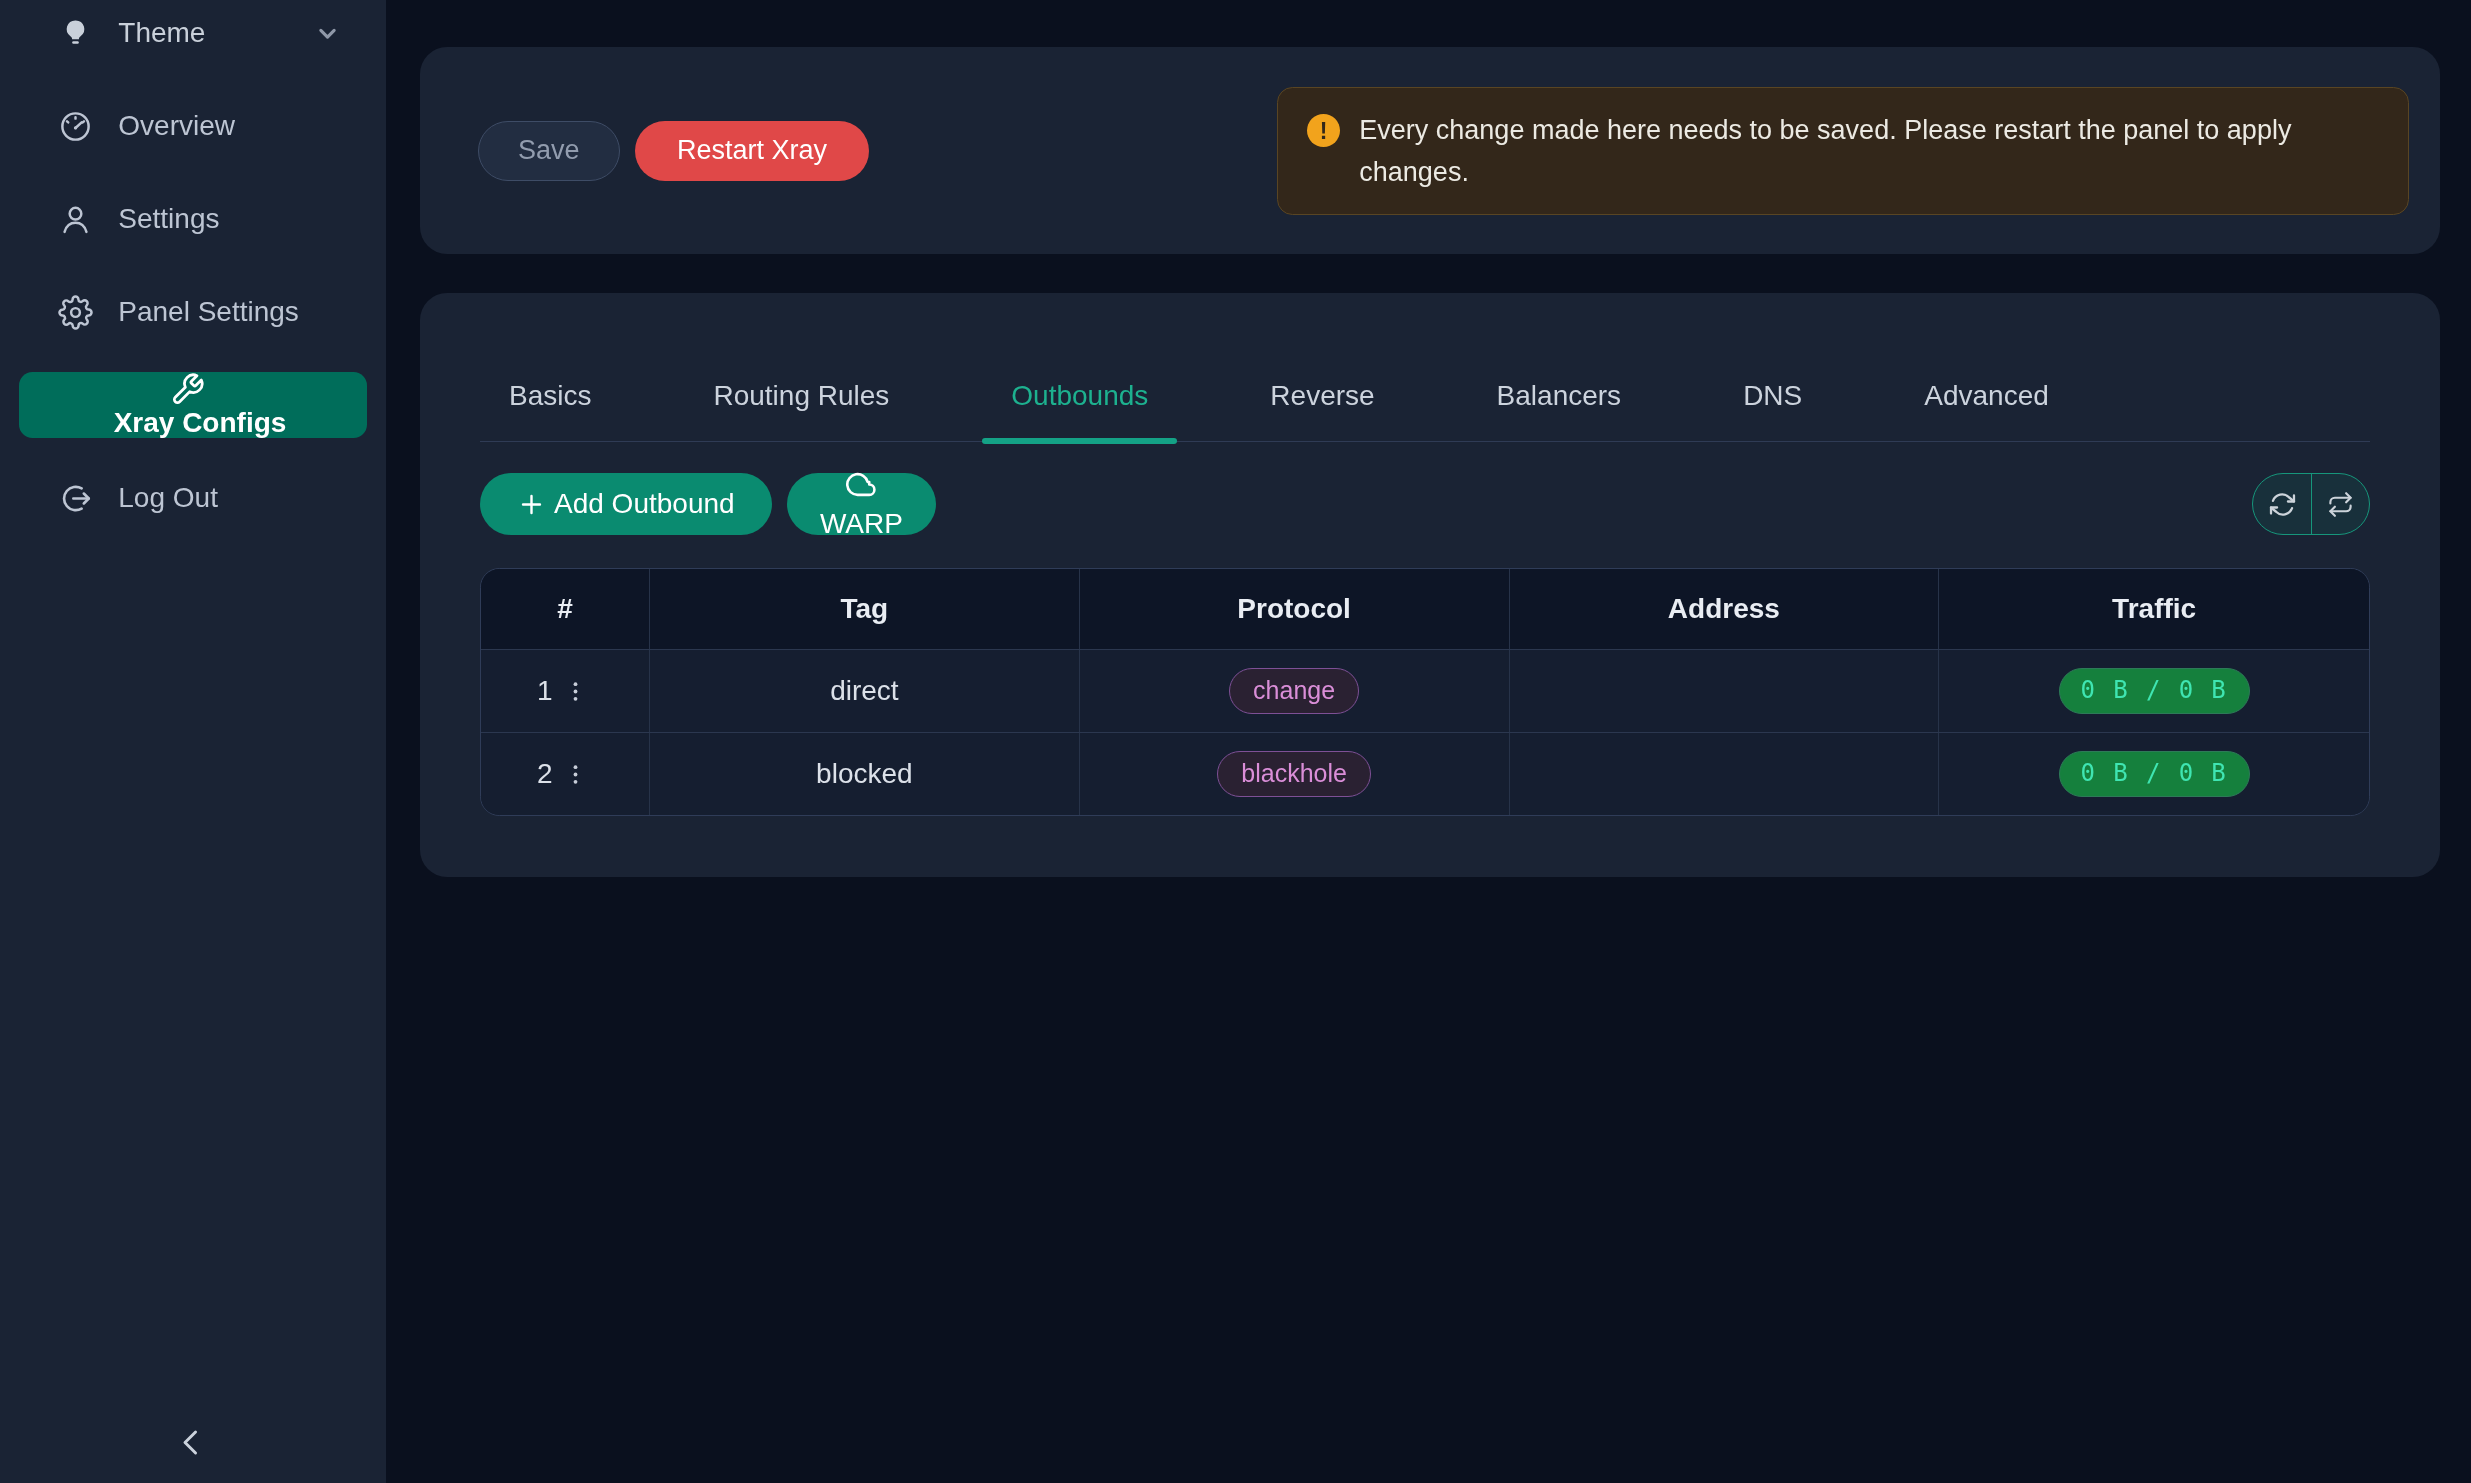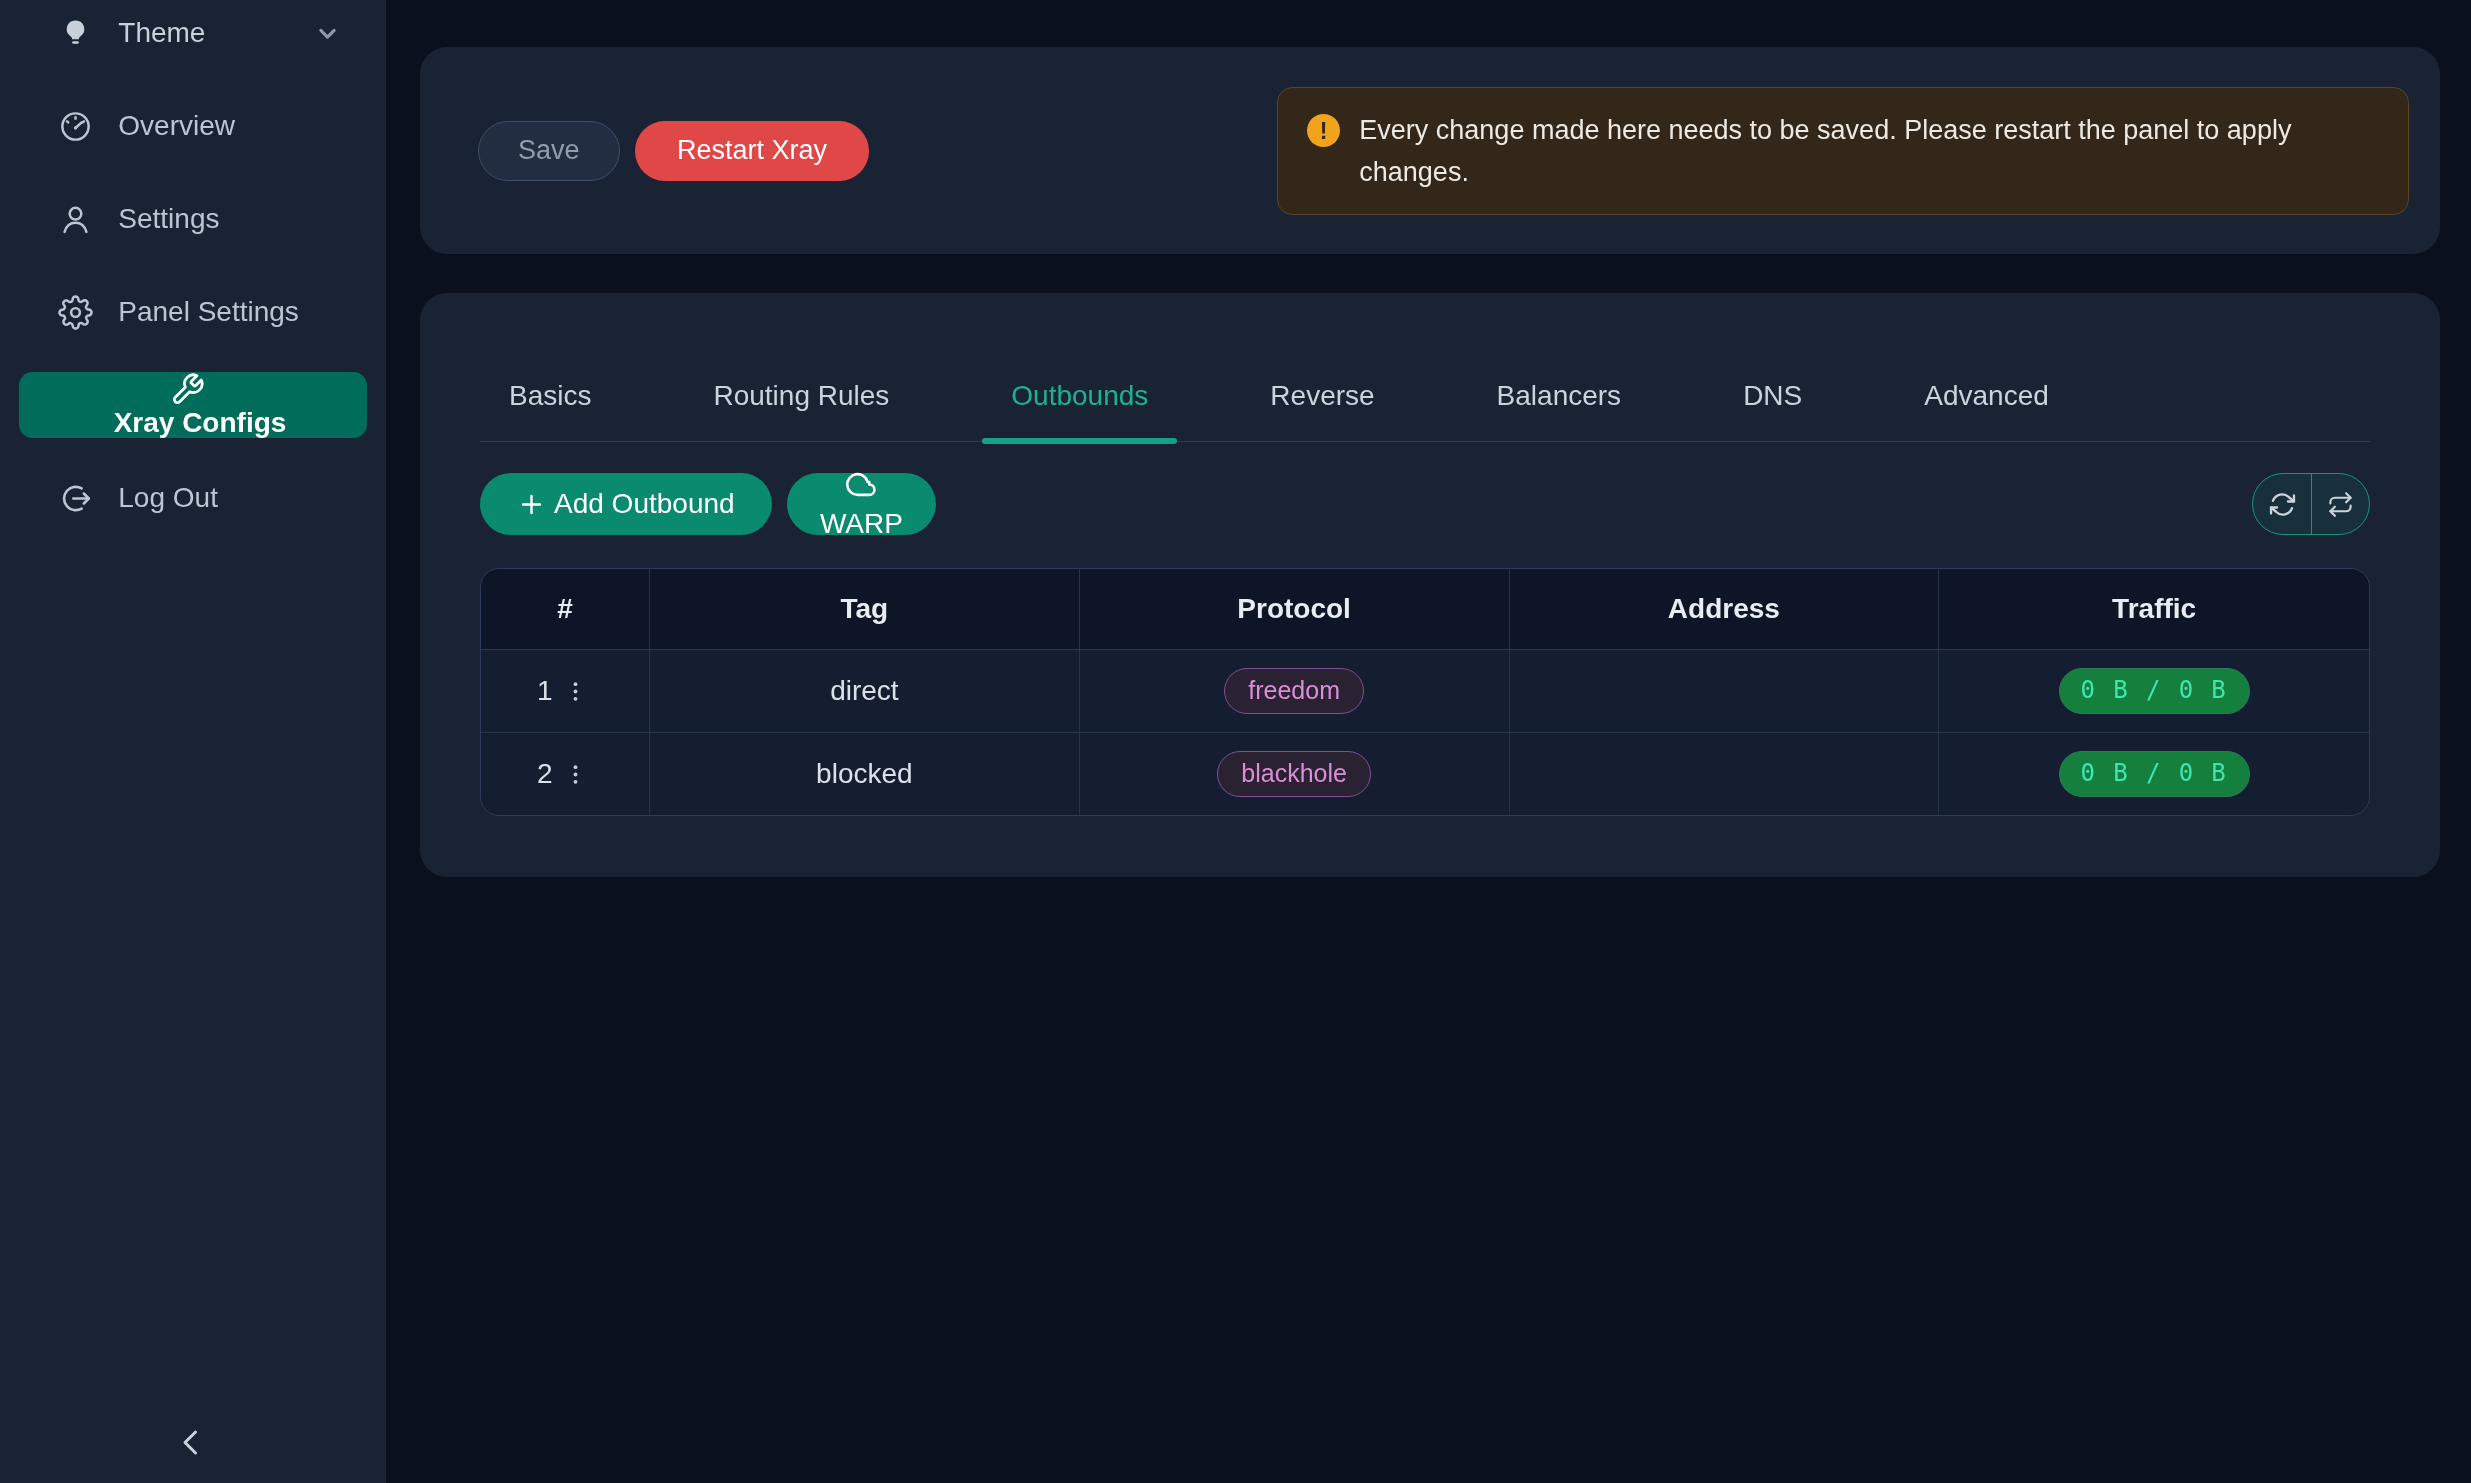--- a/index.html
+++ b/index.html
@@ -321,21 +321,21 @@
               <svg viewBox="0 0 24 24" width="27" height="27" fill="currentColor">
                 <circle cx="12" cy="5.5" r="1.7"></circle>
                   <circle cx="12" cy="12" r="1.7"></circle>
                   <circle cx="12" cy="18.5" r="1.7"></circle>
               </svg>
             </span>
           </button>
         </div>
         <div class="td">direct</div>
         <div class="td">
-          <span class="badge badge-protocol">freedom</span>
+          <span class="badge badge-protocol">change</span>
         </div>
         <div class="td"></div>
         <div class="td">
           <span class="badge badge-traffic">0 B / 0 B</span>
         </div>
       </div>
 
       <div class="tr tbody-row">
         <div class="td num-cell">
           <span>2</span>

